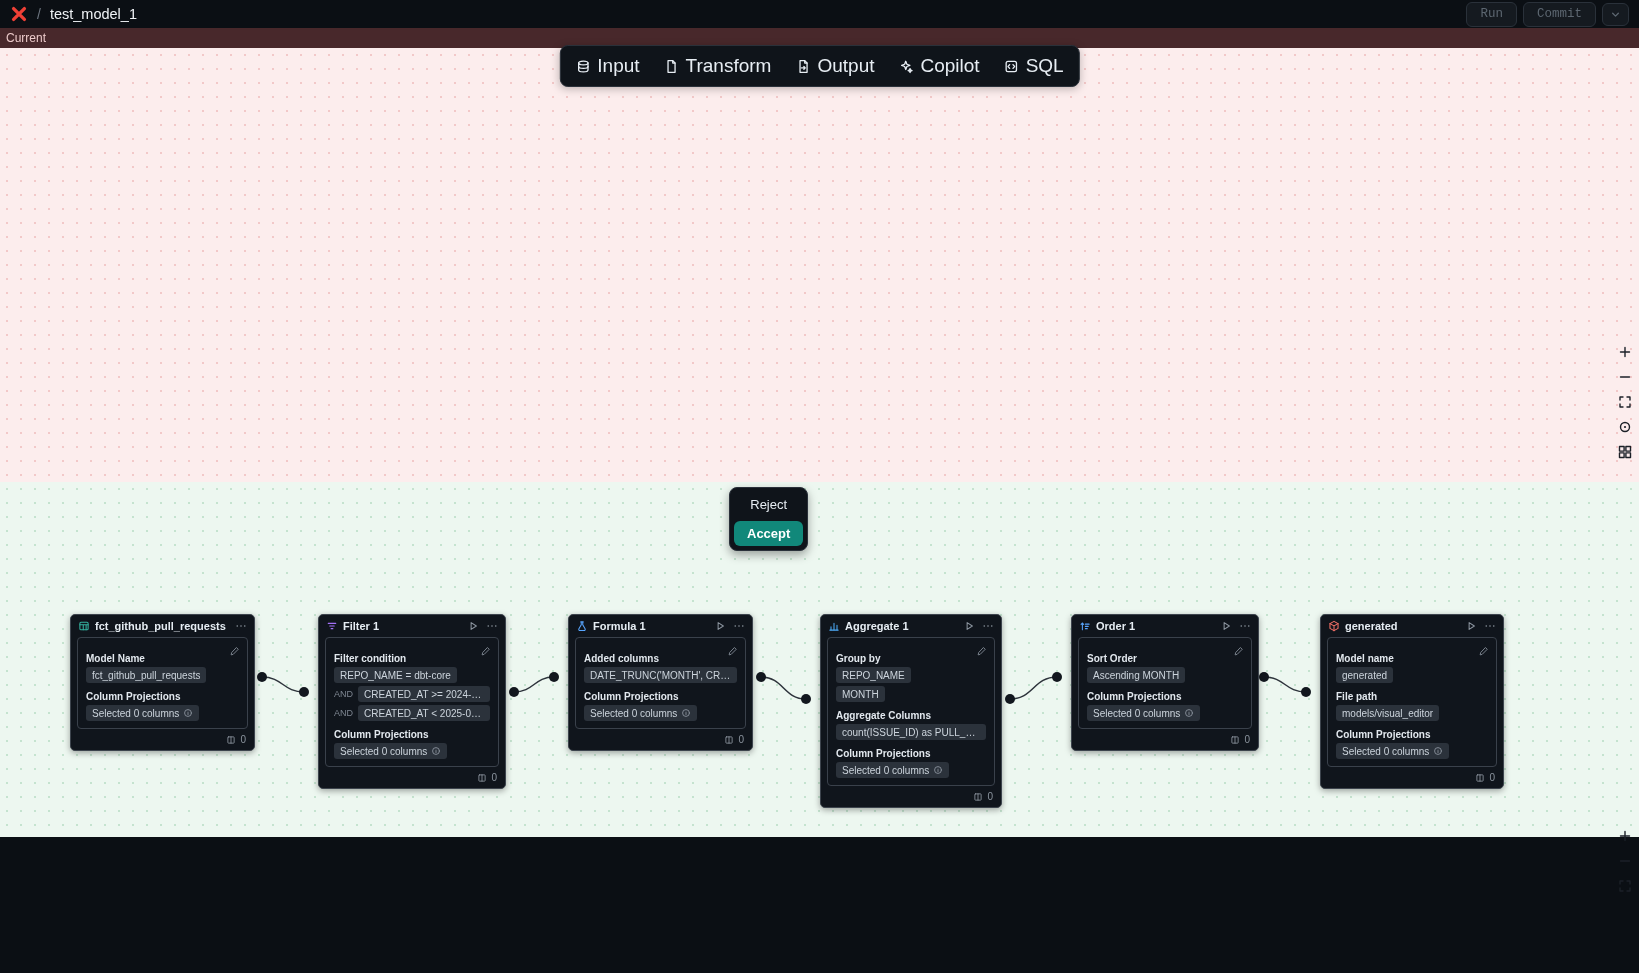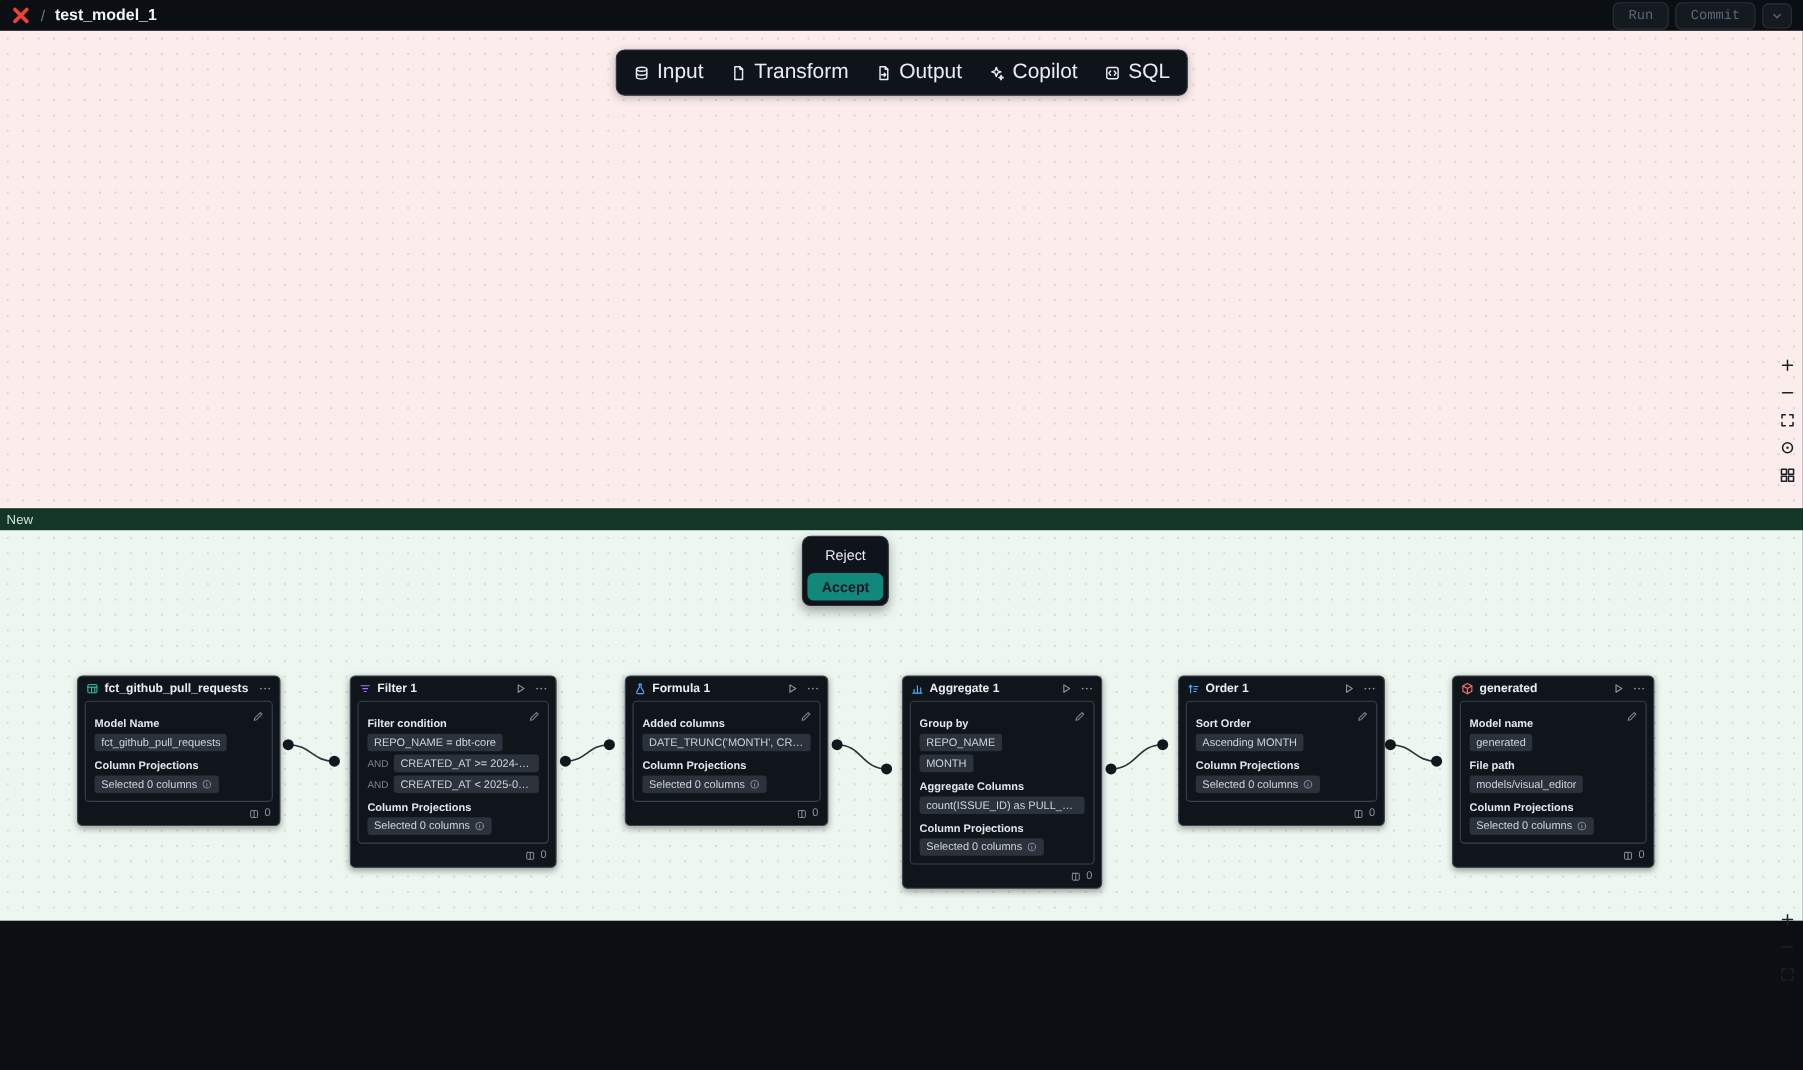--- a/index.html
+++ b/index.html
@@ -6,21 +6,21 @@
   html, body { width: 1639px; height: 973px; }
   body { font-family: "Liberation Sans", sans-serif; background: #0b0f14; overflow: hidden; }
   button { font-family: inherit; background: none; border: none; color: inherit; cursor: pointer; padding: 0; }
 
   .app { position: relative; width: 1639px; height: 973px; display: flex; flex-direction: column; overflow: hidden; }
 
   
   .topbar { height: 28px; background: #0b0f14; display: flex; align-items: center; padding: 0 10px; gap: 9px; flex: 0 0 auto; }
   .logo { display: inline-flex; color: #ee4036; }
   .slash { color: #6e7681; font-size: 14px; }
-  .title { color: #f0f3f6; font-weight: 700; font-size: 14.5px; }
+  .title { color: #f0f3f6; font-weight: 400; font-size: 14.5px; }
   .topbar-actions { margin-left: auto; display: flex; gap: 6px; align-items: center; font-family: Liberation Mono, monospace; }
   .btn { background: #151a20; border: 1px solid #2a313a; color: #5c6670; font-size: 12.5px; padding: 4px 13px; border-radius: 6px; line-height: 1.2; }
   .btn-caret { padding: 4px 6px; display: inline-flex; align-items: center; }
 
   
   .section-bar { height: 20px; font-size: 12px; display: flex; align-items: center; padding: 0 6px; flex: 0 0 auto; }
   .current-bar { background: #48282b; color: #eccaca; }
   .new-bar { background: #143627; color: #cde4d6; }
 
   
@@ -28,21 +28,21 @@
   .canvas-current { height: 434px; background-color: #fceded; background-image: radial-gradient(#f2c8c8 1px, transparent 1.2px); background-size: 14px 14px; }
   .canvas-new { height: 355px; background-color: #edf7f0; background-image: radial-gradient(#c5e3cf 1px, transparent 1.2px); background-size: 14px 14px; }
 
   
   .toolbar-pill { position: absolute; top: 45px; left: 50%; transform: translateX(-50%); display: flex; gap: 2px; background: #0f141a; border: 1px solid #2a313a; border-radius: 8px; padding: 4px; z-index: 10; box-shadow: 0 2px 8px rgba(0,0,0,.25); }
   .toolbar-btn { display: flex; align-items: center; gap: 7px; color: #e7edf3; font-size: 19px; padding: 5px 11px; border-radius: 6px; white-space: nowrap; }
 
   
   .review-pill { position: absolute; top: 487px; left: 729px; display: flex; gap: 4px; background: #0f141a; border: 1px solid #2a313a; border-radius: 8px; padding: 4px; z-index: 10; box-shadow: 0 4px 10px rgba(0,0,0,.35); flex-direction: column; }
   .btn-reject { color: #e7edf3; font-size: 13px; padding: 5px 13px; border-radius: 6px; }
-  .btn-accept { color: #0f172a; font-weight: 700; font-size: 13px; padding: 5px 13px; border-radius: 6px; background: #11887a; }
+  .btn-accept { color: #ffffff; font-weight: 700; font-size: 13px; padding: 5px 13px; border-radius: 6px; background: #11887a; }
 
   
   .zoom-toolbar { position: absolute; right: 3px; display: flex; flex-direction: column; gap: 3px; z-index: 8; }
   .zoom-toolbar.top { top: 293px; }
   .zoom-toolbar.bottom { top: 343px; }
   .zoom-btn { width: 22px; height: 22px; border-radius: 4px; display: flex; align-items: center; justify-content: center; color: #1c2128; }
 
   
   .edges-layer { position: absolute; inset: 0; pointer-events: none; z-index: 1; }
 
@@ -82,20 +82,21 @@
       <button class="btn">Run</button>
       <button class="btn">Commit</button>
       <button class="btn btn-caret">
         <svg width="13" height="13" viewBox="0 0 16 16" fill="none" stroke="currentColor" stroke-width="1.6" stroke-linecap="round" stroke-linejoin="round">
             <path d="M4.5 6.5L8 10l3.5-3.5"></path>
           </svg>
       </button>
     </div>
   </header>
 
+  <div class="section-bar current-bar">Current</div>
   <div class="canvas canvas-current">
     <div class="zoom-toolbar top">
         <button class="zoom-btn">
           <svg width="16" height="16" viewBox="0 0 16 16" fill="none" stroke="currentColor" stroke-width="1.4" stroke-linecap="round" stroke-linejoin="round">
             <path d="M8 3.5v9M3.5 8h9"></path>
           </svg>
         </button>
         <button class="zoom-btn">
           <svg width="16" height="16" viewBox="0 0 16 16" fill="none" stroke="currentColor" stroke-width="1.4" stroke-linecap="round" stroke-linejoin="round">
             <path d="M3.5 8h9"></path>
@@ -116,21 +117,20 @@
           <svg width="16" height="16" viewBox="0 0 16 16" fill="none" stroke="currentColor" stroke-width="1.4" stroke-linecap="round" stroke-linejoin="round">
             <rect x="2.5" y="2.5" width="4.6" height="4.6"></rect>
             <rect x="8.9" y="2.5" width="4.6" height="4.6"></rect>
             <rect x="2.5" y="8.9" width="4.6" height="4.6"></rect>
             <rect x="8.9" y="8.9" width="4.6" height="4.6"></rect>
           </svg>
         </button>
       </div>
   </div>
 
-  <div class="section-bar new-bar">New</div>
   <div class="canvas canvas-new">
     <svg class="edges-layer" width="1639" height="471">
         <path d="M262 195 C 283 195, 283 210, 304 210" stroke="#2d333b" stroke-width="1.5" fill="none"></path>
         <circle cx="262" cy="195" r="5" fill="#12171e"></circle>
         <circle cx="304" cy="210" r="5" fill="#12171e"></circle>
         <path d="M514 210 C 534 210, 534 195, 554 195" stroke="#2d333b" stroke-width="1.5" fill="none"></path>
         <circle cx="514" cy="210" r="5" fill="#12171e"></circle>
         <circle cx="554" cy="195" r="5" fill="#12171e"></circle>
         <path d="M761 195 C 783.5 195, 783.5 217, 806 217" stroke="#2d333b" stroke-width="1.5" fill="none"></path>
         <circle cx="761" cy="195" r="5" fill="#12171e"></circle>

